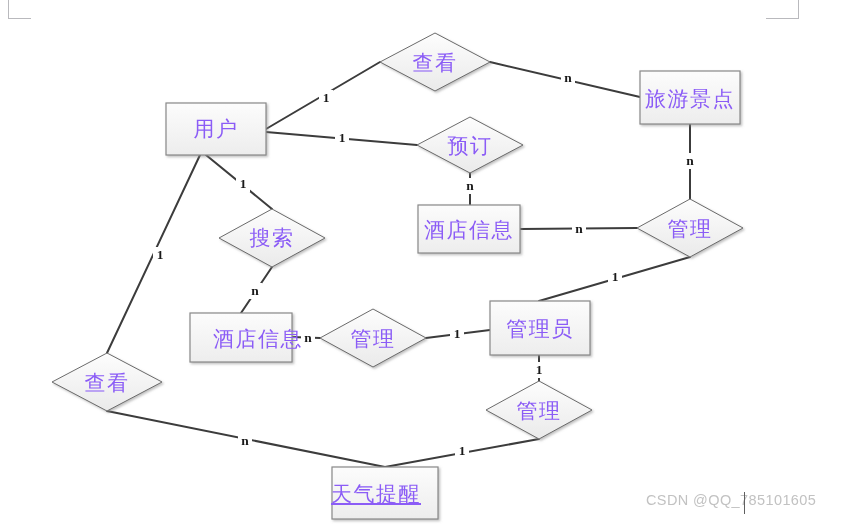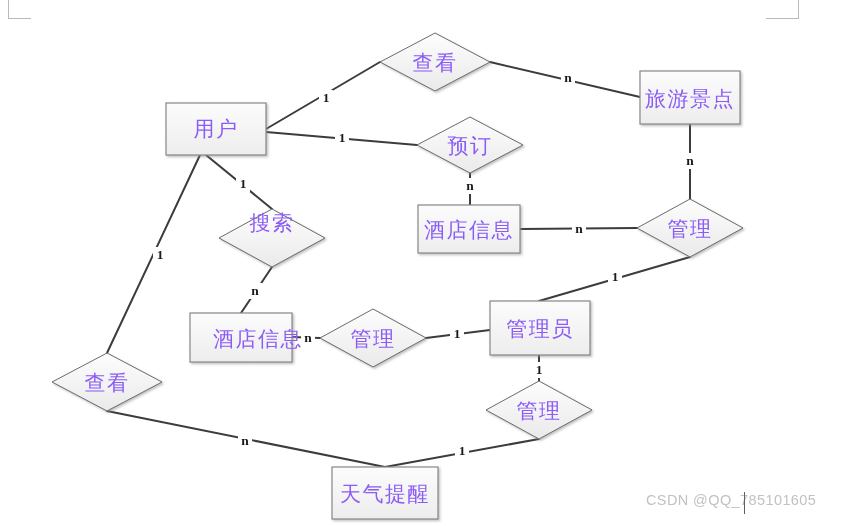--- a/index.html
+++ b/index.html
@@ -167,29 +167,29 @@
       <div style="position: absolute; left: 532px; top: 362px; width: 14px; height: 16px; background: rgb(255, 255, 255);"></div>
       <div class="card-label" style="left: 539px; top: 370px;">1</div>
       <div style="position: absolute; left: 455px; top: 443px; width: 14px; height: 16px; background: rgb(255, 255, 255);"></div>
       <div class="card-label" style="left: 462px; top: 451px;">1</div>
       <div style="position: absolute; left: 153px; top: 247px; width: 14px; height: 16px; background: rgb(255, 255, 255);"></div>
       <div class="card-label" style="left: 160px; top: 255px;">1</div>
       <div style="position: absolute; left: 238px; top: 433px; width: 14px; height: 16px; background: rgb(255, 255, 255);"></div>
       <div class="card-label" style="left: 245px; top: 441px;">n</div>
       <div class="node-label" style="left: 435px; top: 63px;">查看</div>
       <div class="node-label" style="left: 470px; top: 146px;">预订</div>
-      <div class="node-label" style="left: 272px; top: 223px;">搜索</div>
+      <div class="node-label" style="left: 272px; top: 238px;">搜索</div>
       <div class="node-label" style="left: 690px; top: 229px;">管理</div>
       <div class="node-label" style="left: 373px; top: 339px;">管理</div>
       <div class="node-label" style="left: 539px; top: 411px;">管理</div>
       <div class="node-label" style="left: 107px; top: 383px;">查看</div>
       <div class="node-label" style="left: 216px; top: 129px;">用户</div>
       <div class="node-label" style="left: 690px; top: 98.5px;">旅游景点</div>
       <div class="node-label" style="left: 469px; top: 230px;">酒店信息</div>
       <div class="node-label" style="left: 258px; top: 338.5px;">酒店信息</div>
       <div class="node-label" style="left: 540px; top: 329px;">管理员</div>
-      <div class="node-label" style="left: 385px; top: 494px;">天气提醒</div>
+      <div class="node-label" style="left: 376px; top: 494px; text-decoration: underline;">天气提醒</div>
     </div>
 
   <div class="watermark">CSDN @QQ_785101605</div>
   <div class="watermark-caret"></div>
 
 </div>
 
 </body></html>

